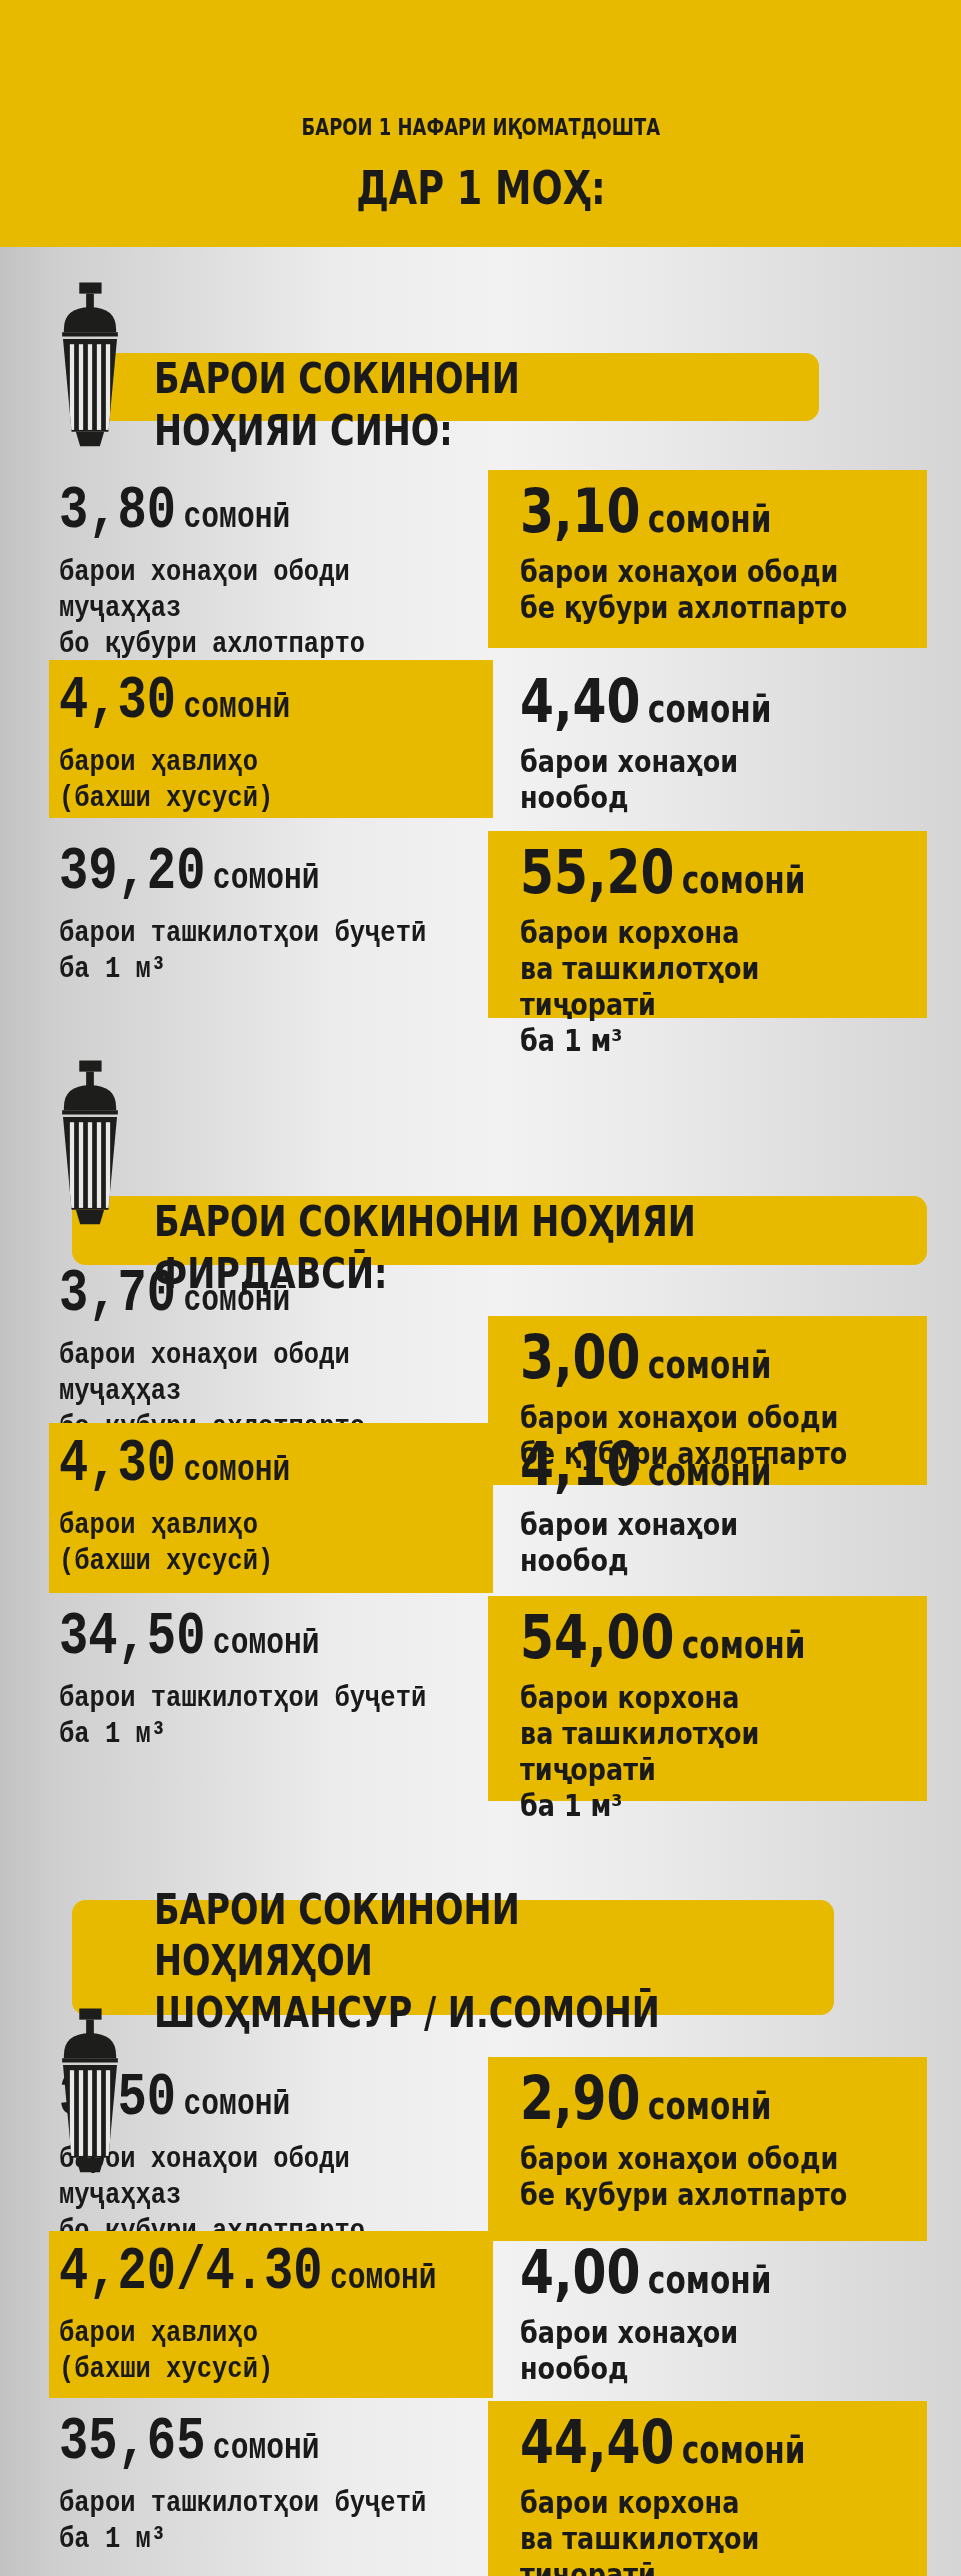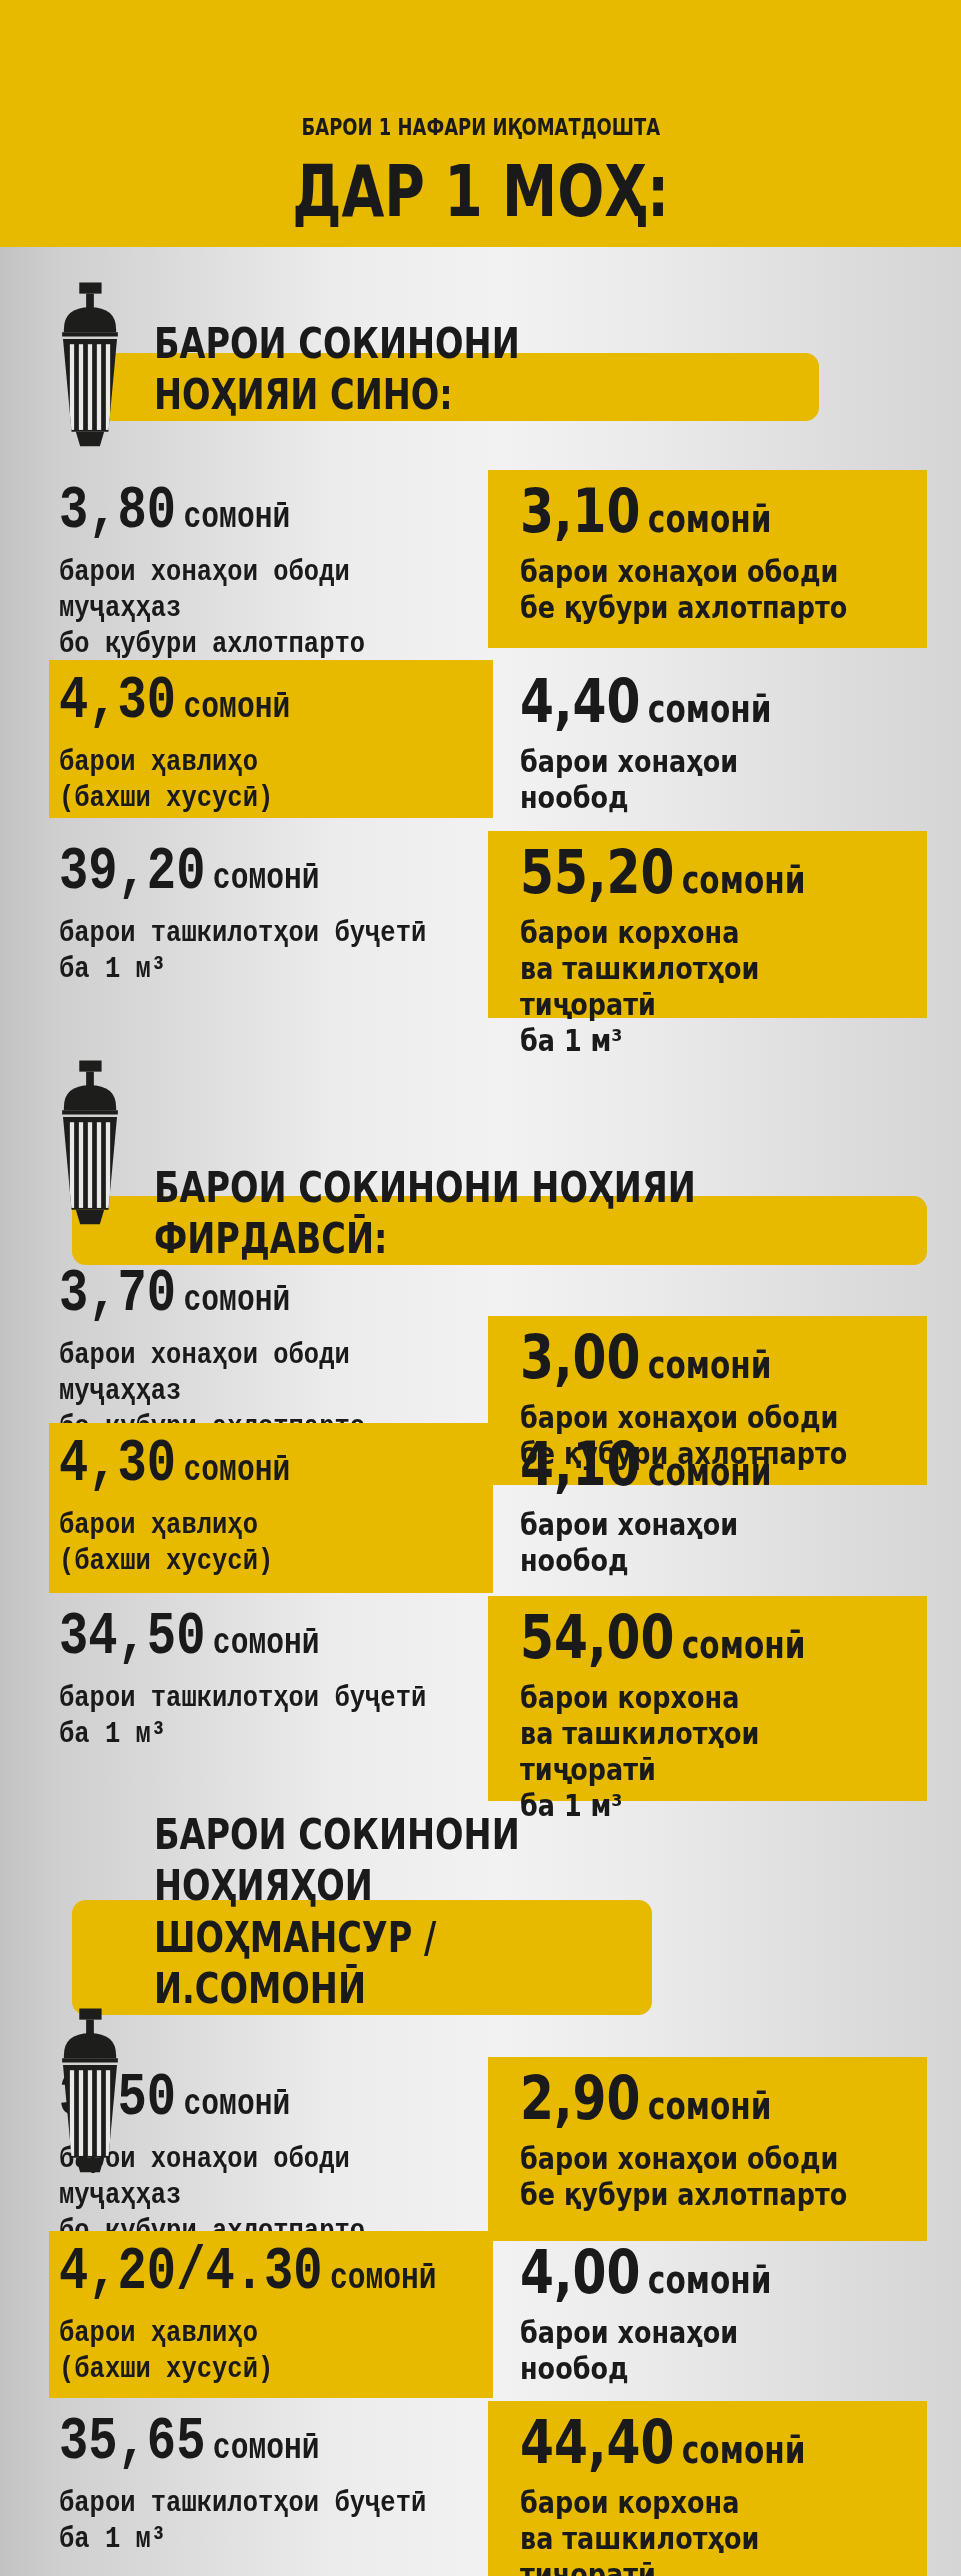--- a/index.html
+++ b/index.html
@@ -10,25 +10,25 @@
     color:#1a1a1a;
   }
   :root{--yellow:#e7ba00;--red:#e0101c;}
   
   .hdr{position:absolute;top:0;left:0;width:100%;height:247px;background:var(--yellow);}
   .hline{position:absolute;left:0;width:100%;text-align:center;font-weight:700;line-height:1;white-space:nowrap;}
   .cond{display:inline-block;transform:scaleX(0.78);transform-origin:50% 50%;}
   .cond-l{display:inline-block;transform:scaleX(0.78);transform-origin:0 50%;}
   
   .banner{position:absolute;left:72px;background:var(--yellow);border-radius:13.4px;
-          display:flex;align-items:flex-end;padding-left:82px;font-weight:700;font-size:43px;line-height:1.2;z-index:1;box-sizing:border-box;}
+          display:flex;align-items:flex-start;padding-left:82px;font-weight:700;font-size:43px;line-height:1.2;z-index:1;box-sizing:border-box;}
   .banner .txt{white-space:pre-line;}
   .b1{top:353px;height:68px;width:747px;}
   .b2{top:1196px;height:69px;width:855px;}
-  .b3{top:1900px;height:115px;width:580px;align-items:flex-end;padding-top:7.2px;}
+  .b3{top:1900px;height:115px;width:762px;align-items:center;padding-top:7.2px;}
   
   .bin{position:absolute;left:45px;width:90px;height:173px;z-index:2;}
   .i1{top:280px;} .i2{top:1058px;} .i3{top:2006px;}
   
   .cell{position:absolute;font-weight:700;box-sizing:border-box;}
   .cell.L{left:49px;width:444px;padding:10.3px 0 0 10.3px;font-family:Liberation Mono, monospace;}
   .cell.R{left:488px;width:439px;padding:10.3px 0 0 32px;}
   .cell.hl{background:var(--yellow);}
   .priceline{line-height:1;white-space:nowrap;transform:scaleX(0.8);transform-origin:0 100%;}
   .price{font-size:61px;}
@@ -60,21 +60,21 @@
     </g>
   </defs>
 </svg>
 
 <div class="page">
 
   <header class="hdr">
     <div class="hline" style="top:116px;font-size:23px">
       <span class="cond">БАРОИ 1 НАФАРИ ИҚОМАТДОШТА</span>
     </div>
-    <div class="hline" style="top:156px;font-size:71px">
+    <div class="hline" style="top:164px;font-size:47px">
       <span class="cond">ДАР 1 МОҲ:</span>
     </div>
   </header>
 
   <svg class="bin i1" viewBox="0 0 105 200">
       <use href="#trash-bin"></use>
     </svg>
   <div class="banner b1">
     <span class="cond-l txt">БАРОИ СОКИНОНИ НОҲИЯИ СИНО:</span>
   </div>

